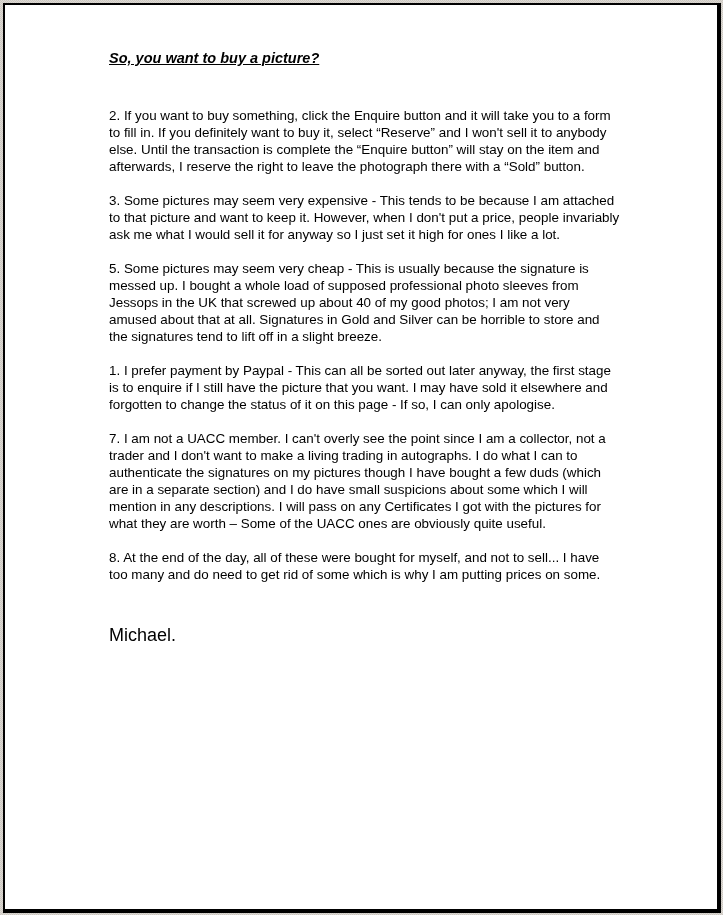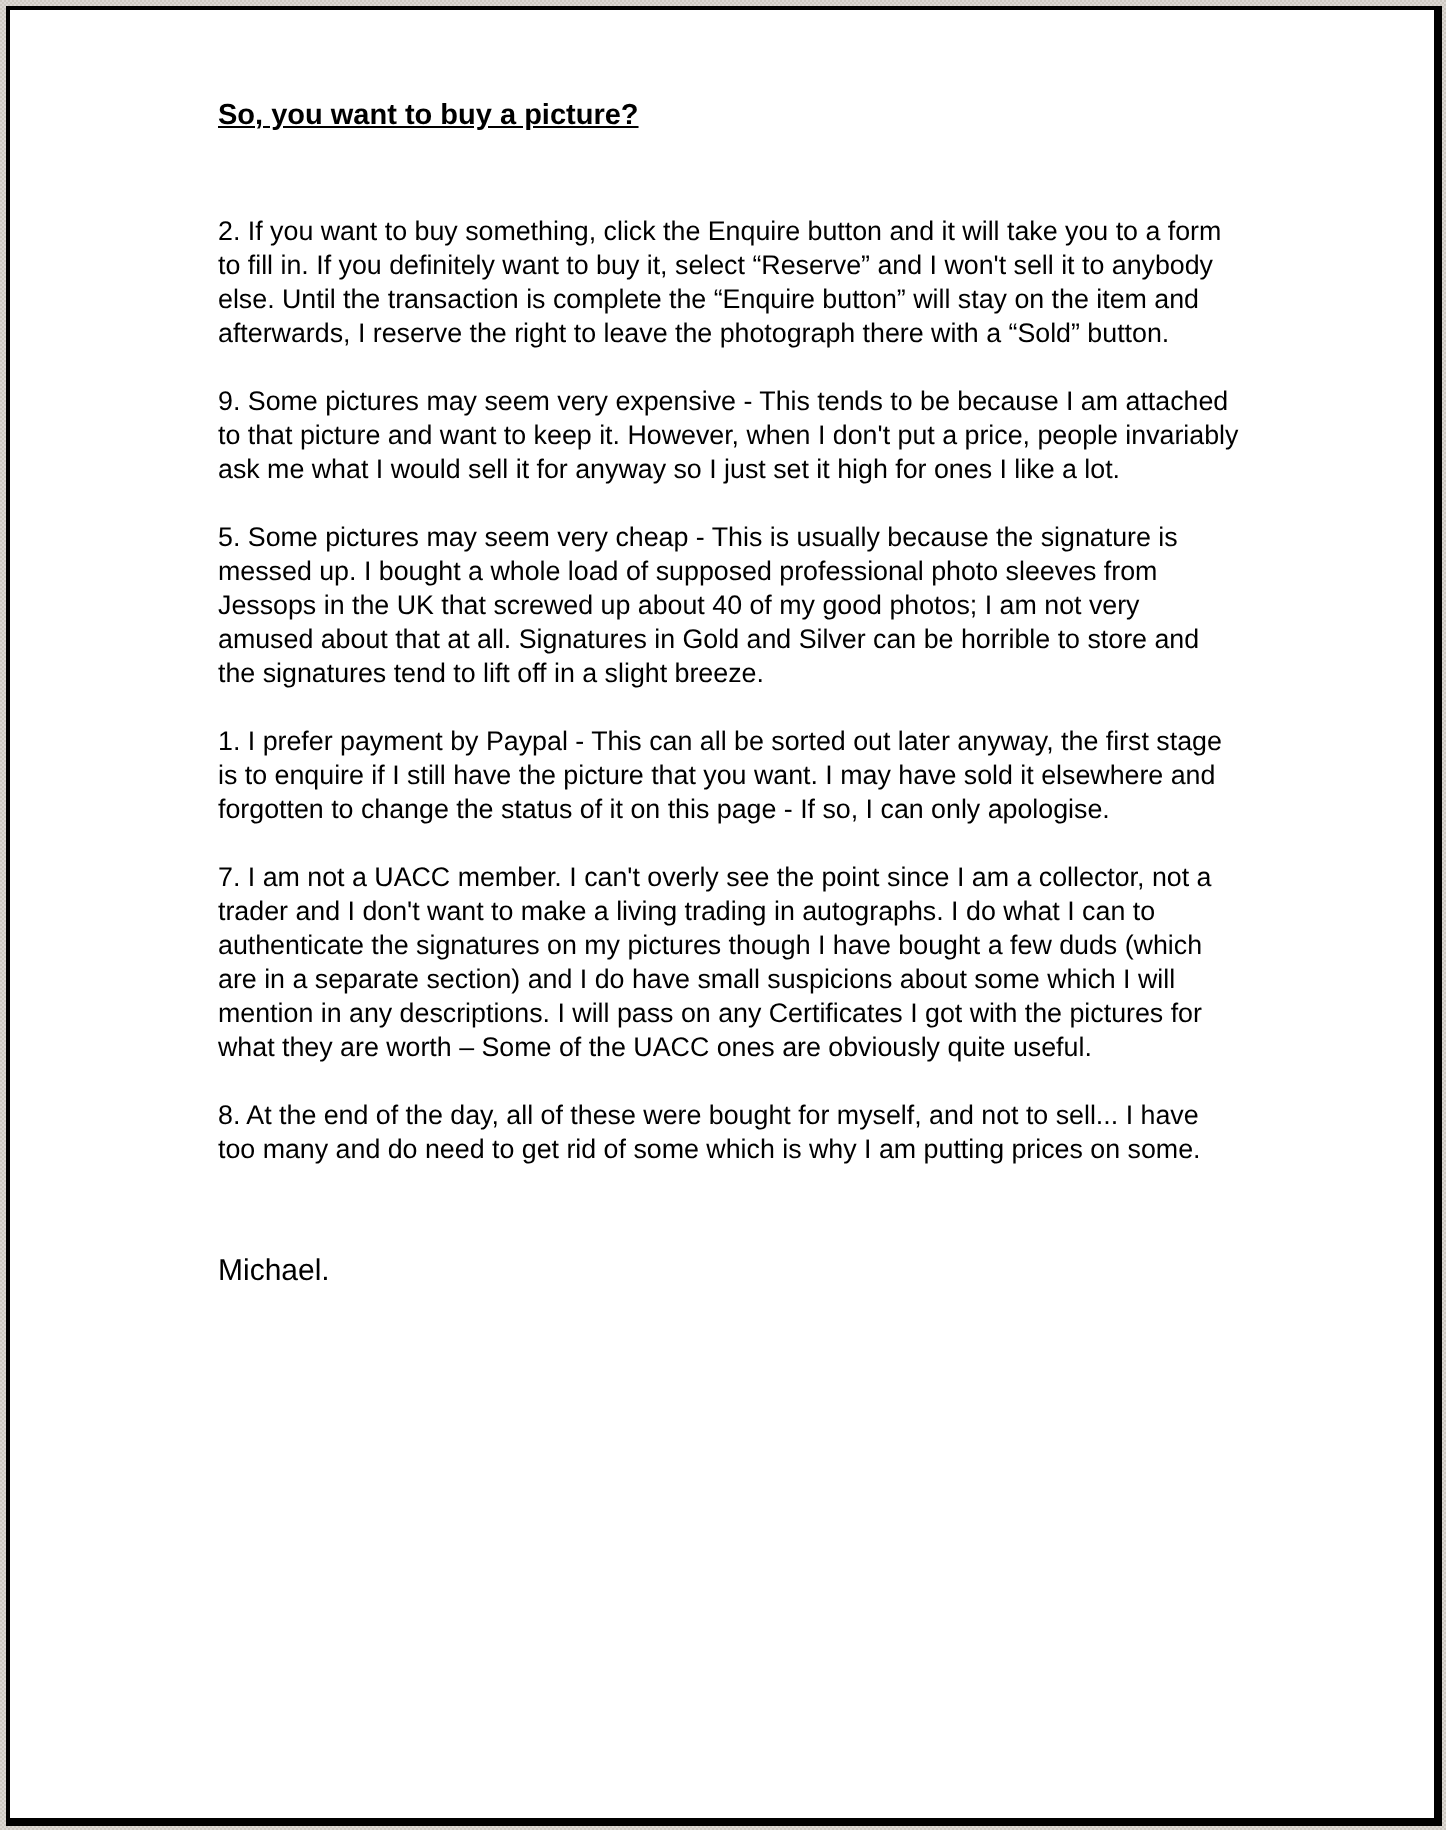--- a/index.html
+++ b/index.html
@@ -33,41 +33,42 @@
   .content {
     padding: 44px 0 0 104px;
     color: #000000;
   }
   .title {
     margin: 0 0 40px 0;
     font-size: 14.5px;
     font-weight: bold;
     text-decoration: underline;
     line-height: 18px;
+    font-style: italic;
   }
   .para {
     width: 512px;
     margin: 0 0 17px 0;
     font-size: 13.4px;
     line-height: 17px;
   }
   .signature {
     width: 512px;
     margin: 44px 0 0 0;
-    font-size: 15px;
+    font-size: 18px;
     line-height: 17px;
   }
 </style>
 </head>
 <body>
 
 <div class="page">
   <div class="content">
     <h1 class="title">So, you want to buy a picture?</h1>
     <p class="para">2. If you want to buy something, click the Enquire button and it will take you to a form to fill in. If you definitely want to buy it, select “Reserve” and I won't sell it to anybody else. Until the transaction is complete the “Enquire button” will stay on the item and afterwards, I reserve the right to leave the photograph there with a “Sold” button.</p>
-    <p class="para">9. Some pictures may seem very expensive - This tends to be because I am attached to that picture and want to keep it. However, when I don't put a price, people invariably ask me what I would sell it for anyway so I just set it high for ones I like a lot.</p>
+    <p class="para">3. Some pictures may seem very expensive - This tends to be because I am attached to that picture and want to keep it. However, when I don't put a price, people invariably ask me what I would sell it for anyway so I just set it high for ones I like a lot.</p>
     <p class="para">5. Some pictures may seem very cheap - This is usually because the signature is messed up. I bought a whole load of supposed professional photo sleeves from Jessops in the UK that screwed up about 40 of my good photos; I am not very amused about that at all. Signatures in Gold and Silver can be horrible to store and the signatures tend to lift off in a slight breeze.</p>
     <p class="para">1. I prefer payment by Paypal - This can all be sorted out later anyway, the first stage is to enquire if I still have the picture that you want. I may have sold it elsewhere and forgotten to change the status of it on this page - If so, I can only apologise.</p>
     <p class="para">7. I am not a UACC member. I can't overly see the point since I am a collector, not a trader and I don't want to make a living trading in autographs. I do what I can to authenticate the signatures on my pictures though I have bought a few duds (which are in a separate section) and I do have small suspicions about some which I will mention in any descriptions. I will pass on any Certificates I got with the pictures for what they are worth – Some of the UACC ones are obviously quite useful.</p>
     <p class="para">8. At the end of the day, all of these were bought for myself, and not to sell... I have too many and do need to get rid of some which is why I am putting prices on some.</p>
     <p class="signature">Michael.</p>
   </div>
 </div>
 
 </body></html>

